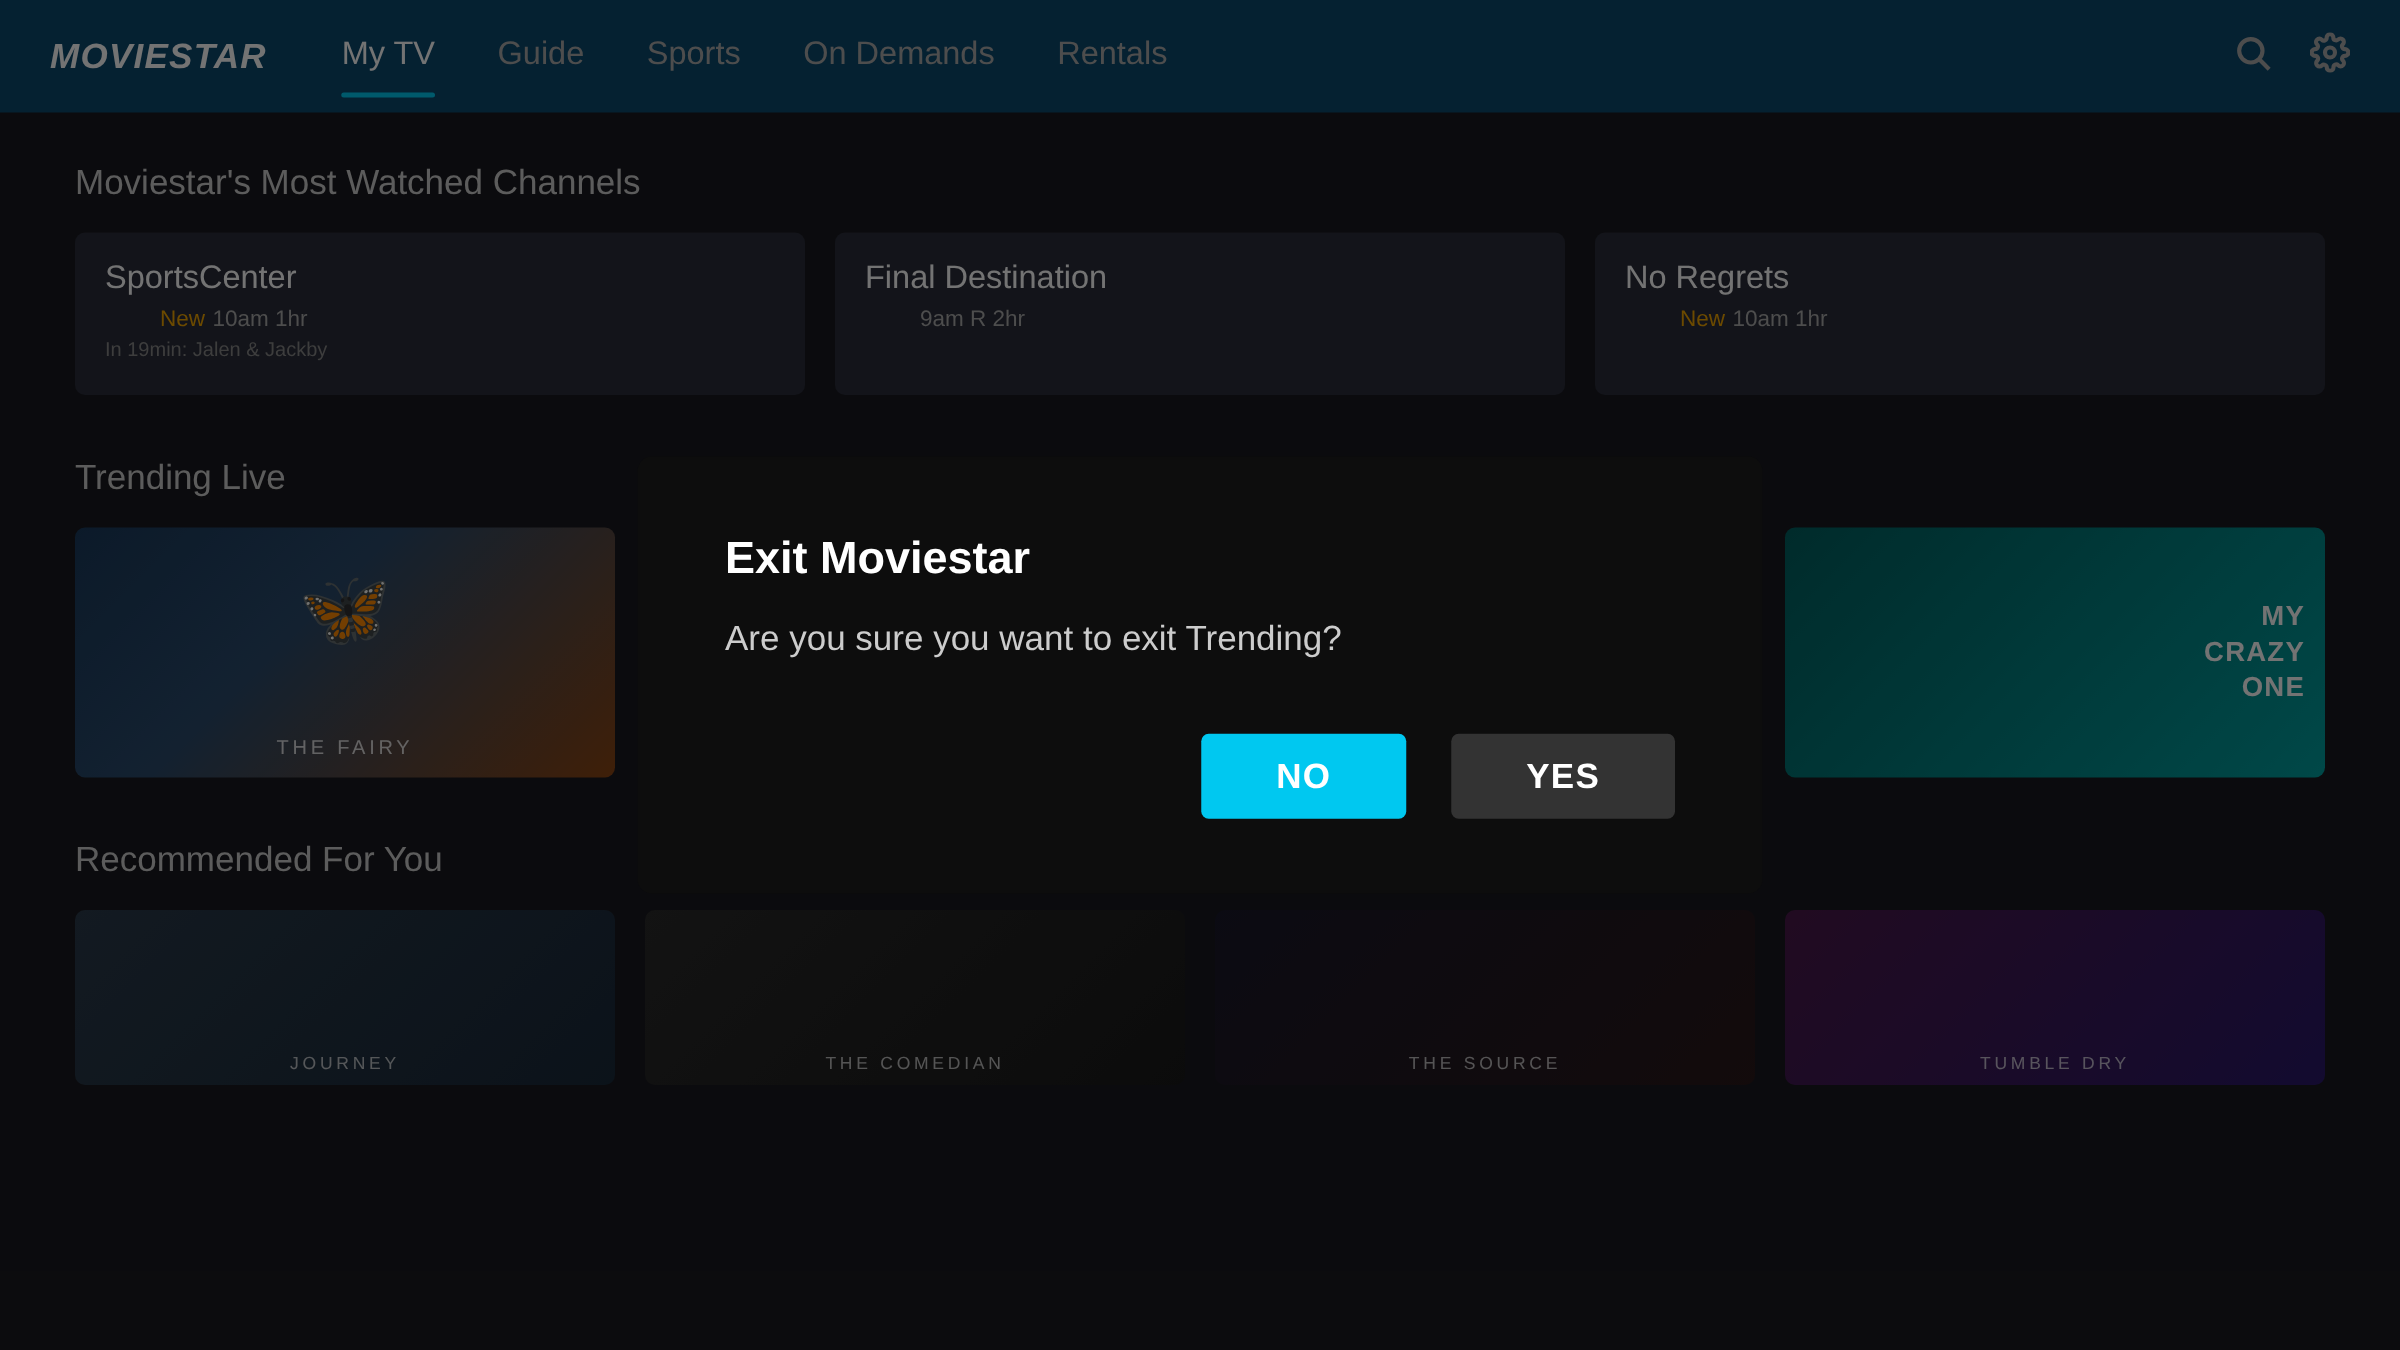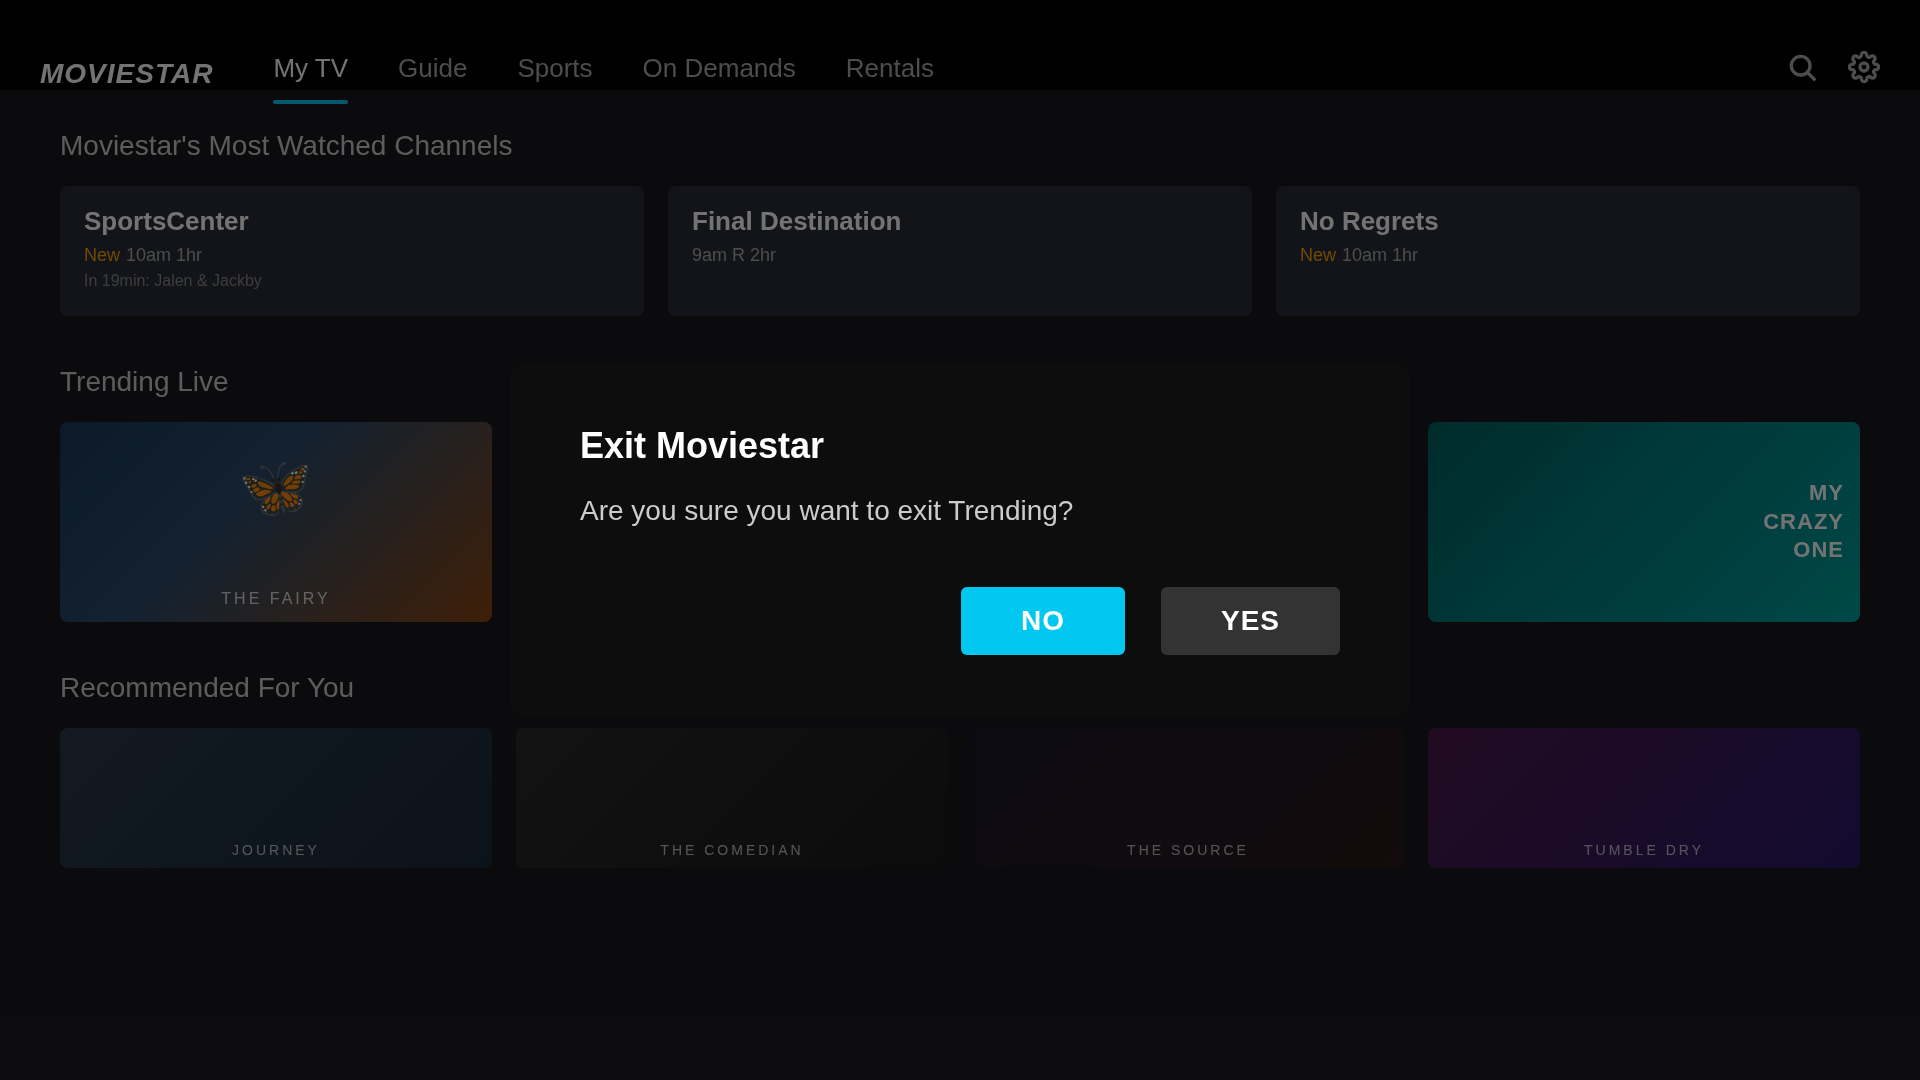--- a/index.html
+++ b/index.html
@@ -10,24 +10,24 @@
       background: #1a1a1f;
       font-family: 'Arial', sans-serif;
       color: #fff;
       overflow: hidden;
       position: relative;
     }
 
     
     .nav {
       display: flex;
-      align-items: flex-end;
+      align-items: center;
       height: 90px;
       padding: 0 40px;
-      background: #000000;
+      background: #0c4a6e;
       position: relative;
       z-index: 1;
     }
 
     .nav-logo {
       font-size: 28px;
       font-weight: 900;
       font-style: italic;
       color: #fff;
       letter-spacing: 1px;
@@ -102,29 +102,30 @@
       height: 130px;
       background: #2a2d3a;
       border-radius: 8px;
       padding: 20px 24px;
       position: relative;
       overflow: hidden;
     }
 
     .channel-name {
       font-size: 26px;
-      font-weight: 700;
+      font-weight: 400;
       color: #fff;
       margin-bottom: 8px;
     }
 
     .channel-time {
       font-size: 18px;
       color: #aaa;
       margin-bottom: 6px;
+      margin-left: 44px;
     }
 
     .channel-time .new-badge {
       color: #f0a500;
       margin-right: 6px;
     }
 
     .channel-next {
       font-size: 16px;
       color: #888;

